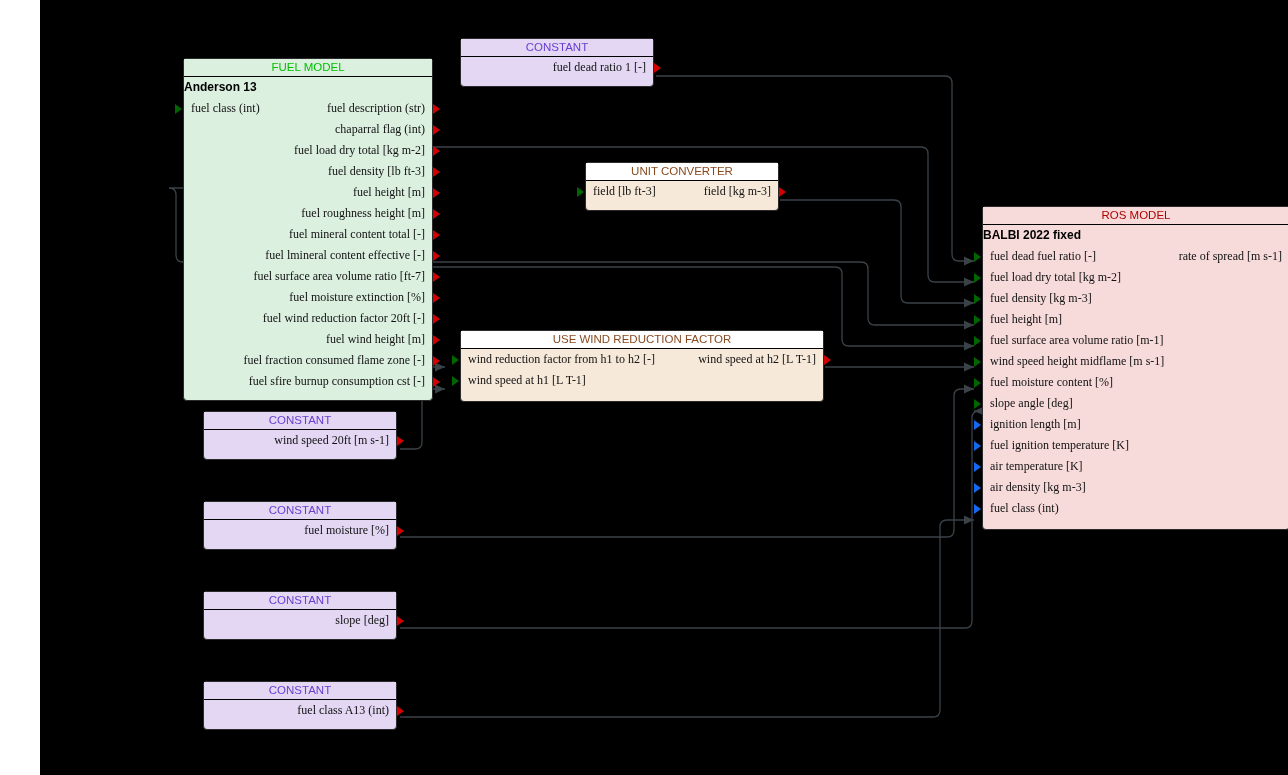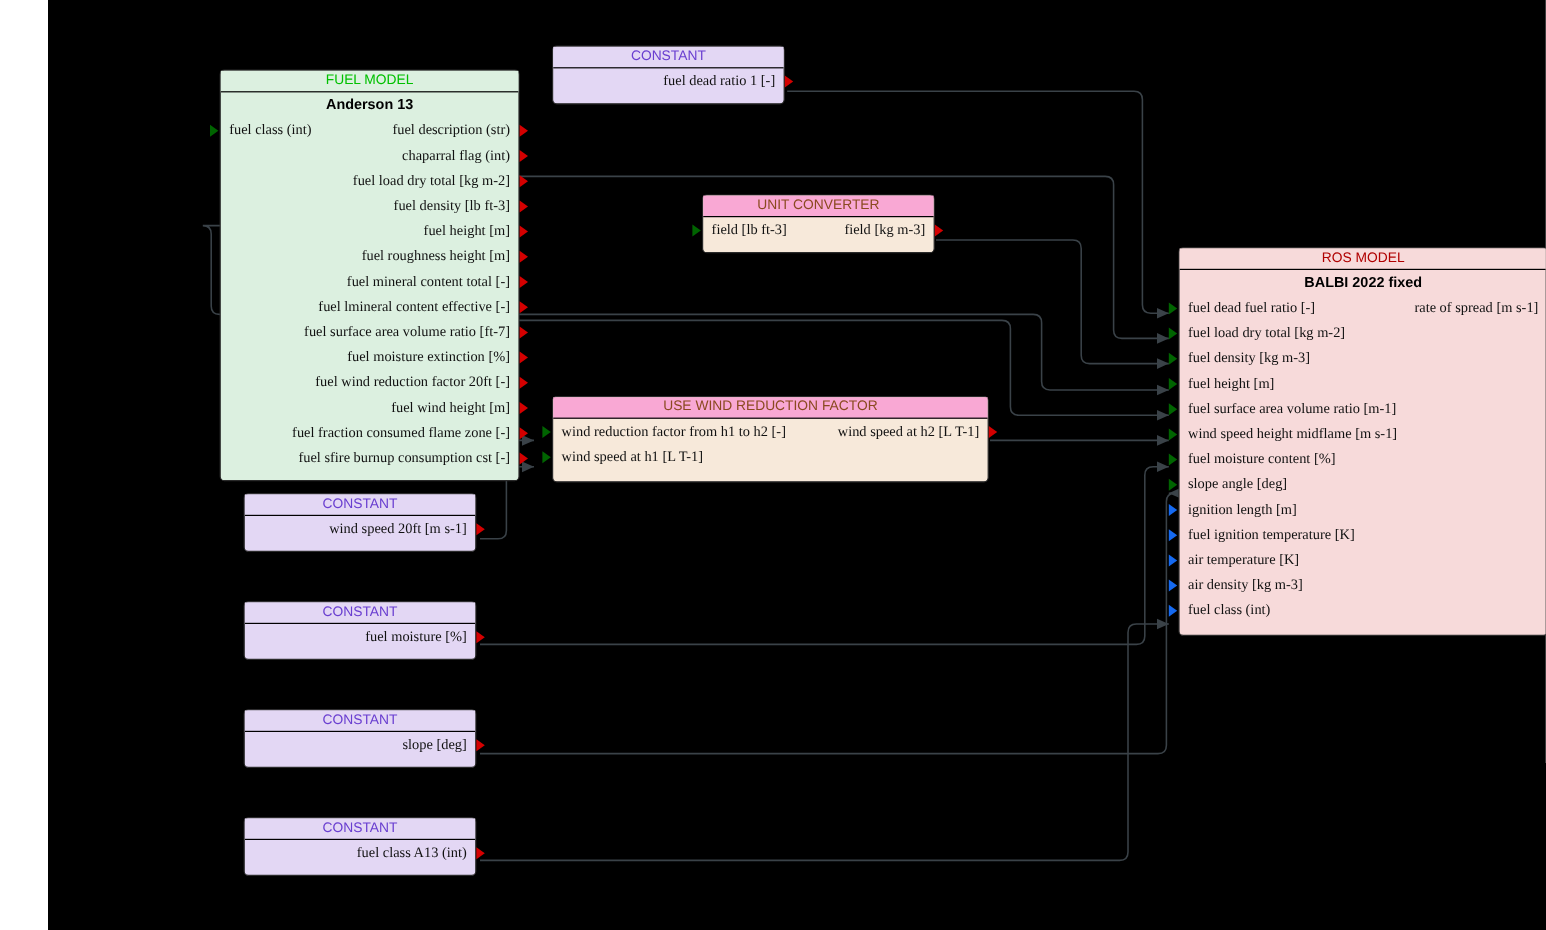--- a/index.html
+++ b/index.html
@@ -22,41 +22,41 @@
   .block .hdr{
     box-sizing:border-box;
     height:18px;line-height:17px;
     text-align:center;
     font-size:11.5px;
     border-bottom:1px solid #000;
     overflow:hidden;white-space:nowrap;
   }
   .block .body{position:relative;}
   .block .sub{
-    text-align:center;font-weight:bold;font-size:12px;
+    text-align:left;font-weight:bold;font-size:12px;
     height:21px;line-height:21px;color:#000;
   }
   .rows{position:relative;}
   .row{position:relative;height:21px;line-height:21px;font-size:12px;color:#111;white-space:nowrap;font-family:Liberation Serif, serif;}
   .row .rt{position:absolute;right:7px;top:0;}
   .row .lt{position:absolute;left:7px;top:0;}
 
   
   .port{position:absolute;width:0;height:0;border-top:5px solid transparent;border-bottom:5px solid transparent;}
   .port.in{border-left:7px solid #006400;left:-9px;top:6px;}
   .port.in.blue{border-left-color:#1569f0;}
   .port.out{border-left:7px solid #d40000;right:-8px;top:6px;}
 
   
   .t-fuel{background:#dcf0e0;}
   .t-fuel .hdr{background:#dcf0e0;color:#00c000;}
   .t-const{background:#e3d7f4;}
   .t-const .hdr{background:#e3d7f4;color:#6a3fd0;}
   .t-unit{background:#f7e9da;}
-  .t-unit .hdr{background:#f9a8d4;color:#8a4a20;}
+  .t-unit .hdr{background:#ffffff;color:#8a4a20;}
   .t-ros{background:#f7dada;}
   .t-ros .hdr{background:#f7dada;color:#b00000;}
 </style>
 </head>
 <body>
 
 <div id="canvas">
 
   <svg id="wires" viewBox="0 0 1248 775">
     <defs>

